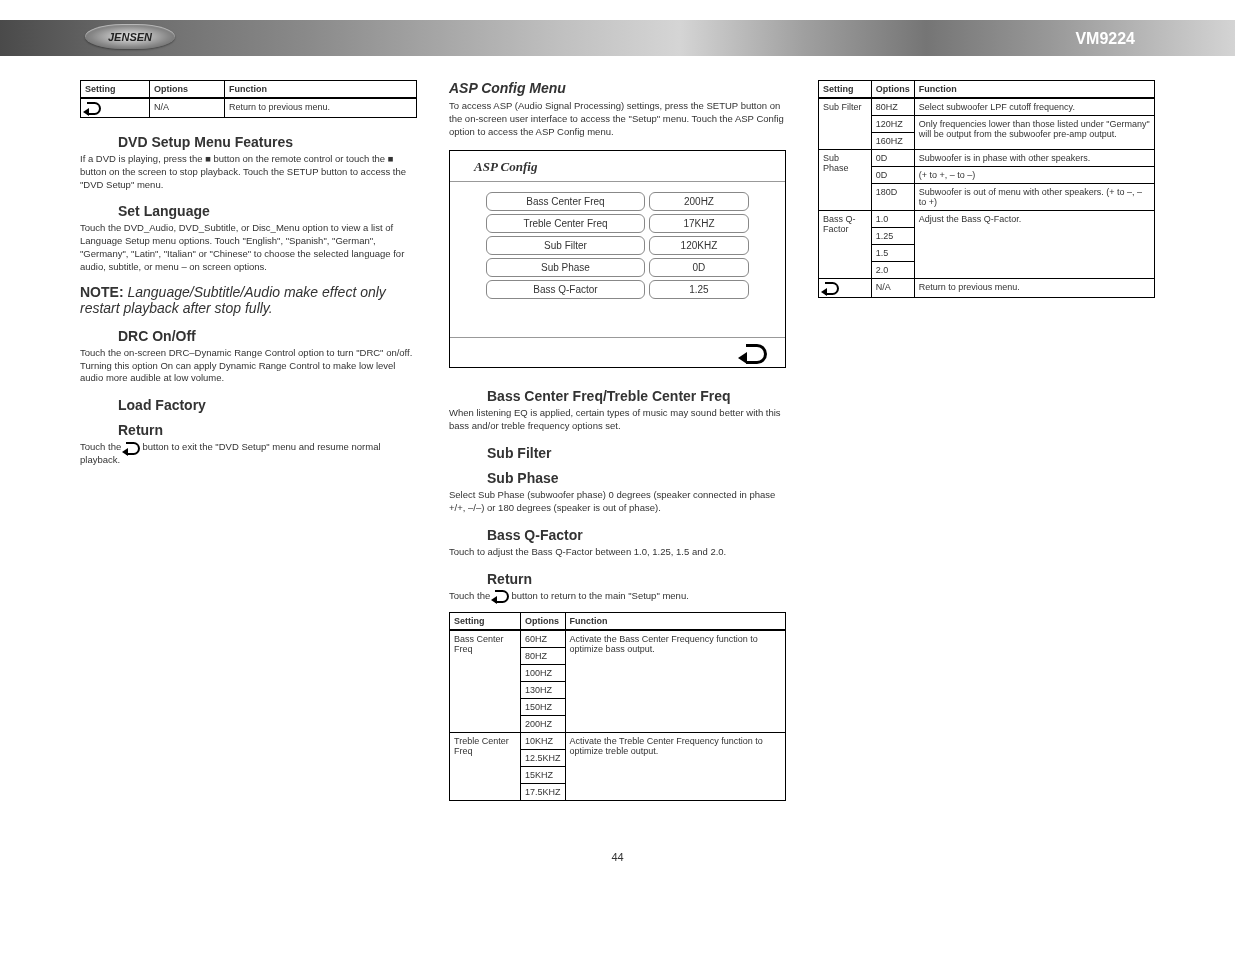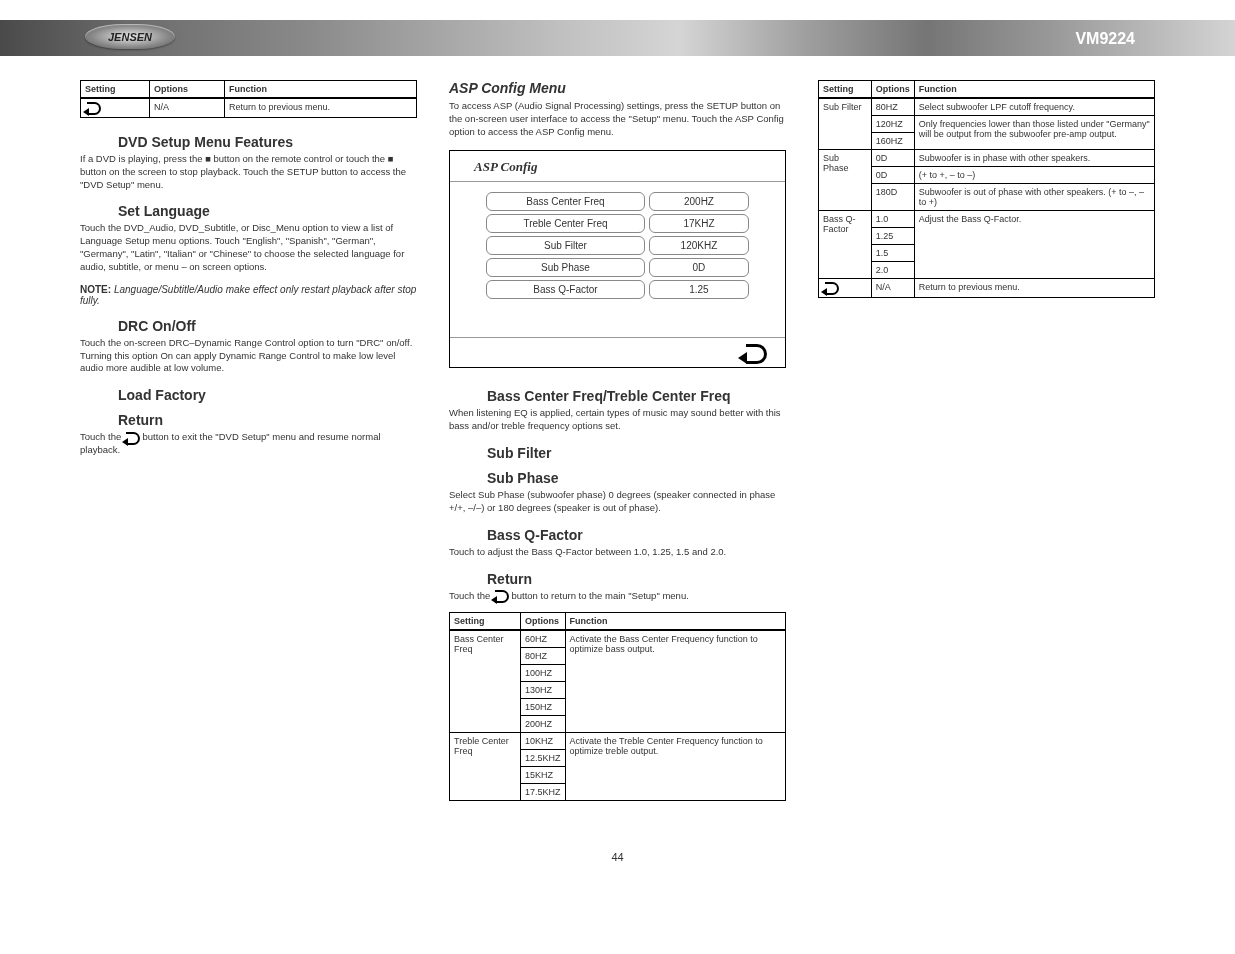--- a/index.html
+++ b/index.html
@@ -36,21 +36,21 @@
   }
   .page {
     padding: 20px 80px 40px 80px;
     display: grid;
     grid-template-columns: 1fr 1fr 1fr;
     gap: 32px;
   }
   .col { display: flex; flex-direction: column; }
   h3.setting-head { font-size: 14px; font-weight: bold; margin: 6px 0 3px 0; padding-left: 38px; }
   p.desc { font-size: 9.5px; line-height: 1.35; margin-bottom: 6px; }
-  .note { font-size: 10px; font-style: italic; margin: 4px 0 6px 0; }
+  .note { font-size: 14px; font-style: italic; margin: 4px 0 6px 0; }
   .note .label { font-style: normal; font-weight: bold; }
   table.opt {
     border-collapse: collapse;
     width: 100%;
     font-size: 9px;
     margin: 4px 0 10px 0;
   }
   table.opt th, table.opt td {
     border: 1px solid #000;
     padding: 3px 4px;
@@ -316,21 +316,21 @@
         <td rowspan="3">Sub Phase</td>
         <td>0D</td>
         <td>Subwoofer is in phase with other speakers.</td>
       </tr>
       <tr>
         <td>0D</td>
         <td>(+ to +, – to –)</td>
       </tr>
       <tr>
         <td>180D</td>
-        <td>Subwoofer is out of phase with other speakers. (+ to –, – to +)</td>
+        <td>Subwoofer is out of menu with other speakers. (+ to –, – to +)</td>
       </tr>
       <tr>
         <td rowspan="4">Bass Q-Factor</td>
         <td>1.0</td>
         <td rowspan="4">Adjust the Bass Q-Factor.</td>
       </tr>
       <tr>
             <td>1.25</td>
           </tr>
       <tr>

